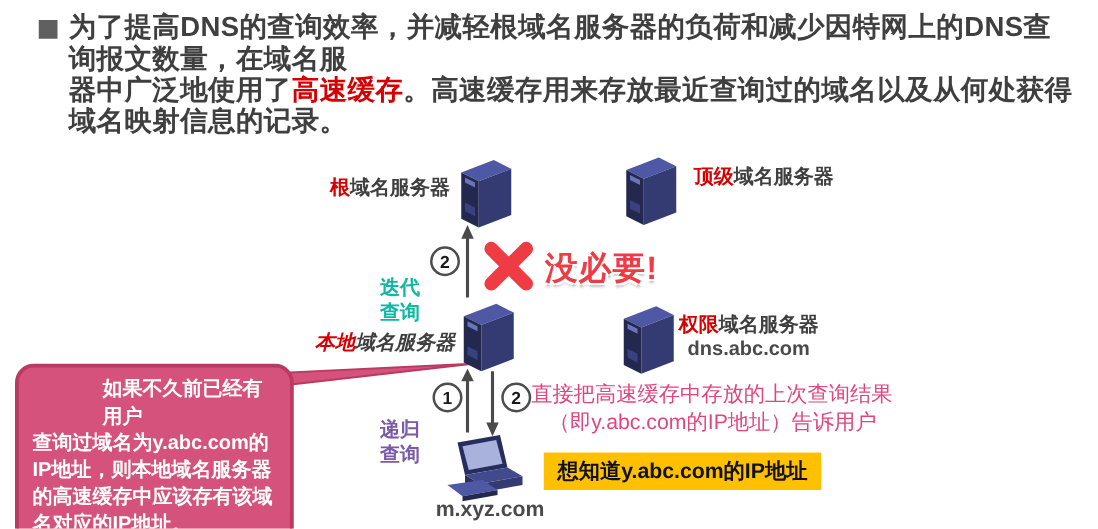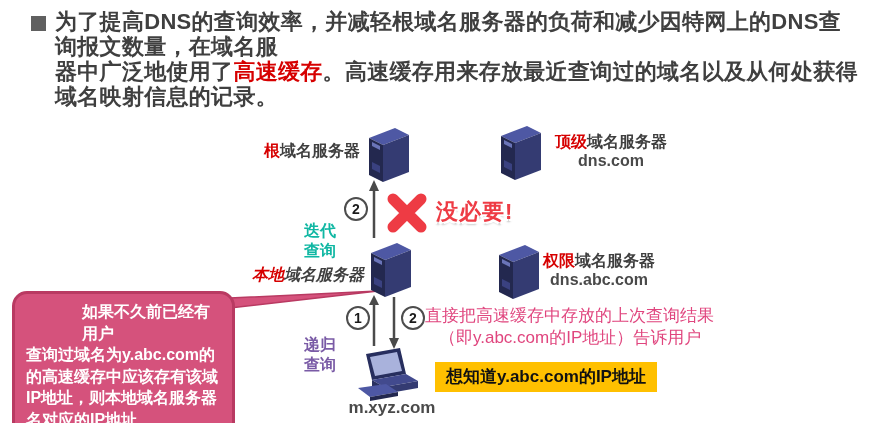--- a/index.html
+++ b/index.html
@@ -30,21 +30,21 @@
 
   .step-circle{
     width:20px;height:20px;border:2px solid #4d4d4d;border-radius:50%;background:#ffffff;
     color:#1a1a1a;font-size:14px;font-weight:bold;text-align:center;line-height:20px;
   }
   .c-iter{left:344px;top:197px;}
   .c-rec{left:346px;top:306px;}
   .c-resp{left:401px;top:306px;}
 
   .not-needed{
-    left:436px;top:197px;font-size:22px;font-weight:bold;color:#ee3b44;letter-spacing:1px;
+    left:436px;top:197px;font-size:26px;font-weight:bold;color:#ee3b44;letter-spacing:1px;
     text-shadow:-2px -2px 0 #fff,2px -2px 0 #fff,-2px 2px 0 #fff,2px 2px 0 #fff,0 3px 2px rgba(120,120,120,.45);
   }
 
   .cache-text{left:425px;top:305px;font-size:17px;font-weight:normal;color:#e0457e;line-height:22px;}
   .cache-text .l2{padding-left:14px;}
 
   .query-tag{
     left:435px;top:362px;background:#ffc000;color:#111111;
     font-size:17px;font-weight:bold;padding:4px 11px;line-height:22px;
   }
@@ -116,21 +116,20 @@
     </svg>
   <div class="abs srv-label lbl-root">
     <span class="red">根</span><span>域名服务器</span>
   </div>
 
   <svg class="abs" style="left:498px;top:124px" width="46" height="58" viewBox="0 0 46 58">
       <use href="#server-shape"></use>
     </svg>
   <div class="abs srv-label lbl-tld">
     <div><span class="red">顶级</span><span>域名服务器</span></div>
-    <div class="domain">dns.com</div>
   </div>
 
   <svg class="abs" style="left:368px;top:241px" width="46" height="58" viewBox="0 0 46 58">
       <use href="#server-shape"></use>
     </svg>
   <div class="abs srv-label lbl-local">
     <div><span class="red">本地</span><span>域名服务器</span></div>
   </div>
 
   <svg class="abs" style="left:496px;top:243px" width="46" height="58" viewBox="0 0 46 58">
@@ -170,18 +169,18 @@
   <div class="abs cache-text">
     <div>直接把高速缓存中存放的上次查询结果</div>
     <div class="l2">（即y.abc.com的IP地址）告诉用户</div>
   </div>
 
   <div class="abs query-tag">想知道y.abc.com的IP地址</div>
 
   <div class="abs callout">
     <div class="indent">如果不久前已经有用户</div>
     <div>查询过域名为y.abc.com的</div>
+    <div>IP地址，则本地域名服务器</div>
     <div>的高速缓存中应该存有该域</div>
-    <div>IP地址，则本地域名服务器</div>
     <div>名对应的IP地址。</div>
   </div>
 
 </div>
 
 </body></html>

